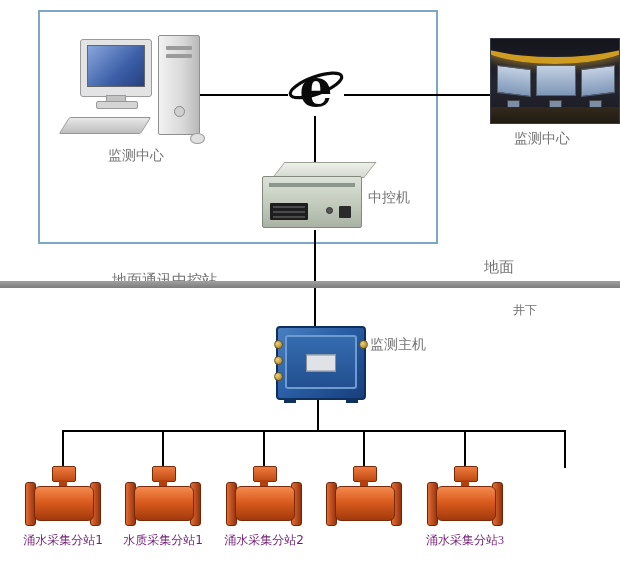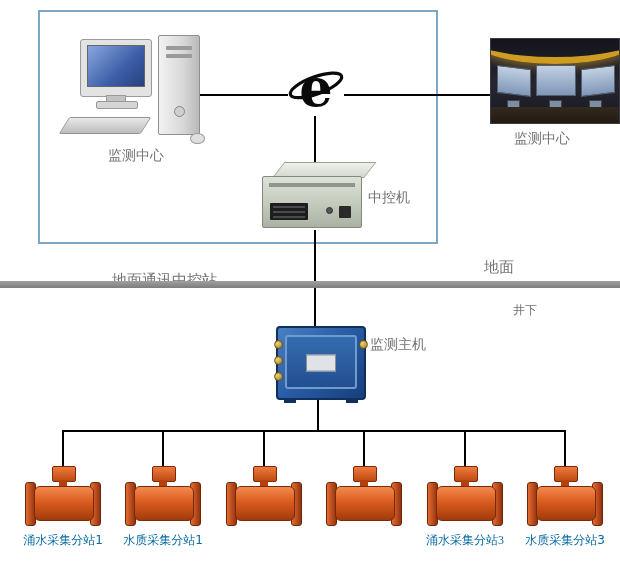--- a/index.html
+++ b/index.html
@@ -69,21 +69,21 @@
   .sub .foot.f1{left:6px;} .sub .foot.f2{right:6px;}
 
   
   .device-col{position:absolute;top:466px;width:78px;height:62px;}
   .device{position:absolute;left:0;top:0;width:78px;height:58px;}
   .dev-jbox{position:absolute;left:28px;top:0;width:22px;height:14px;background:linear-gradient(180deg,#ef7a3e,#bf4a12);border:1px solid #7a2a08;border-radius:2px;}
   .dev-neck{position:absolute;left:35px;top:14px;width:8px;height:6px;background:#b4400e;}
   .dev-body{position:absolute;left:10px;top:20px;width:58px;height:33px;border-radius:6px;background:linear-gradient(180deg,#f58a4e 0%,#da5c1e 45%,#a23a0c 100%);border:1px solid #7a2a08;}
   .dev-flange{position:absolute;top:16px;width:9px;height:42px;border-radius:3px;background:linear-gradient(90deg,#e56c32,#93330e);border:1px solid #6e2406;}
   .dev-flange.fl-l{left:1px;} .dev-flange.fl-r{right:1px;}
-  .device-label{position:absolute;top:66px;left:50%;transform:translateX(-50%);width:112px;text-align:center;font-size:12px;color:#0369a1;white-space:nowrap;}
+  .device-label{position:absolute;top:66px;left:50%;transform:translateX(-50%);width:112px;text-align:center;font-size:12px;color:#701a75;white-space:nowrap;}
 </style>
 </head>
 <body>
 
 <div id="canvas">
 
   <div class="abs frame"></div>
 
   <div class="hline" style="left:196px;top:94px;width:92px;"></div>
   <div class="hline" style="left:344px;top:94px;width:146px;"></div>
@@ -194,20 +194,21 @@
   </div>
 
   <div class="device-col" style="left:225px;">
     <div class="device">
       <div class="dev-jbox"></div>
       <div class="dev-neck"></div>
       <div class="dev-flange fl-l"></div>
       <div class="dev-flange fl-r"></div>
       <div class="dev-body"></div>
     </div>
+    <div class="device-label">涌水采集分站2</div>
   </div>
 
   <div class="device-col" style="left:325px;">
     <div class="device">
       <div class="dev-jbox"></div>
       <div class="dev-neck"></div>
       <div class="dev-flange fl-l"></div>
       <div class="dev-flange fl-r"></div>
       <div class="dev-body"></div>
     </div>
@@ -217,24 +218,14 @@
     <div class="device">
       <div class="dev-jbox"></div>
       <div class="dev-neck"></div>
       <div class="dev-flange fl-l"></div>
       <div class="dev-flange fl-r"></div>
       <div class="dev-body"></div>
     </div>
     <div class="device-label">涌水采集分站3</div>
   </div>
 
-  <div class="device-col" style="left:526px;">
-    <div class="device">
-      <div class="dev-jbox"></div>
-      <div class="dev-neck"></div>
-      <div class="dev-flange fl-l"></div>
-      <div class="dev-flange fl-r"></div>
-      <div class="dev-body"></div>
-    </div>
-    <div class="device-label">水质采集分站3</div>
-  </div>
 
 </div>
 
 </body></html>

